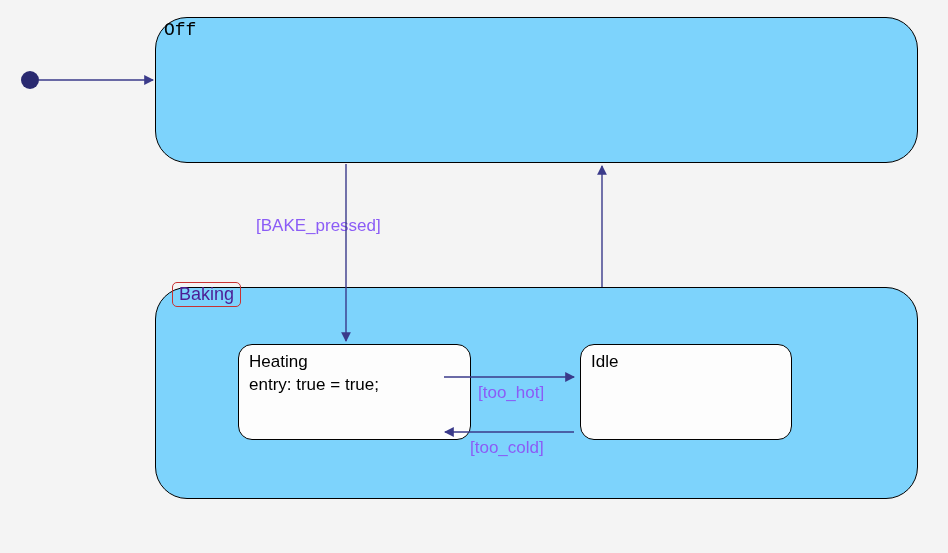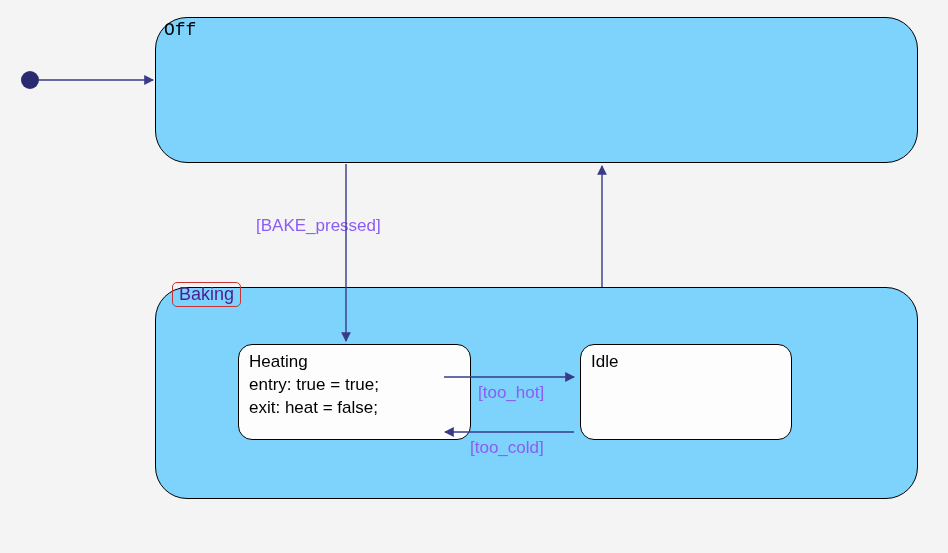--- a/index.html
+++ b/index.html
@@ -76,21 +76,20 @@
   </div>
 
   <div class="state" style="left:155px; top:287px; width:763px; height:212px;">
   </div>
 
   <div class="baking-label" style="left:172px; top:282px;">Baking</div>
 
   <div class="substate" style="left:210px; top:344px; width:233px; height:96px;margin-left:28px;">
     <div>Heating</div>
     <div>entry: true = true;</div>
-    <div>exit: heat = false;</div>
   </div>
 
   <div class="substate" style="left:580px; top:344px; width:212px; height:96px;">
     <div>Idle</div>
   </div>
 
   <div class="label" style="left:256px; top:216px;">[BAKE_pressed]</div>
 
 
   <div class="label" style="left:478px; top:383px;">[too_hot]</div>

